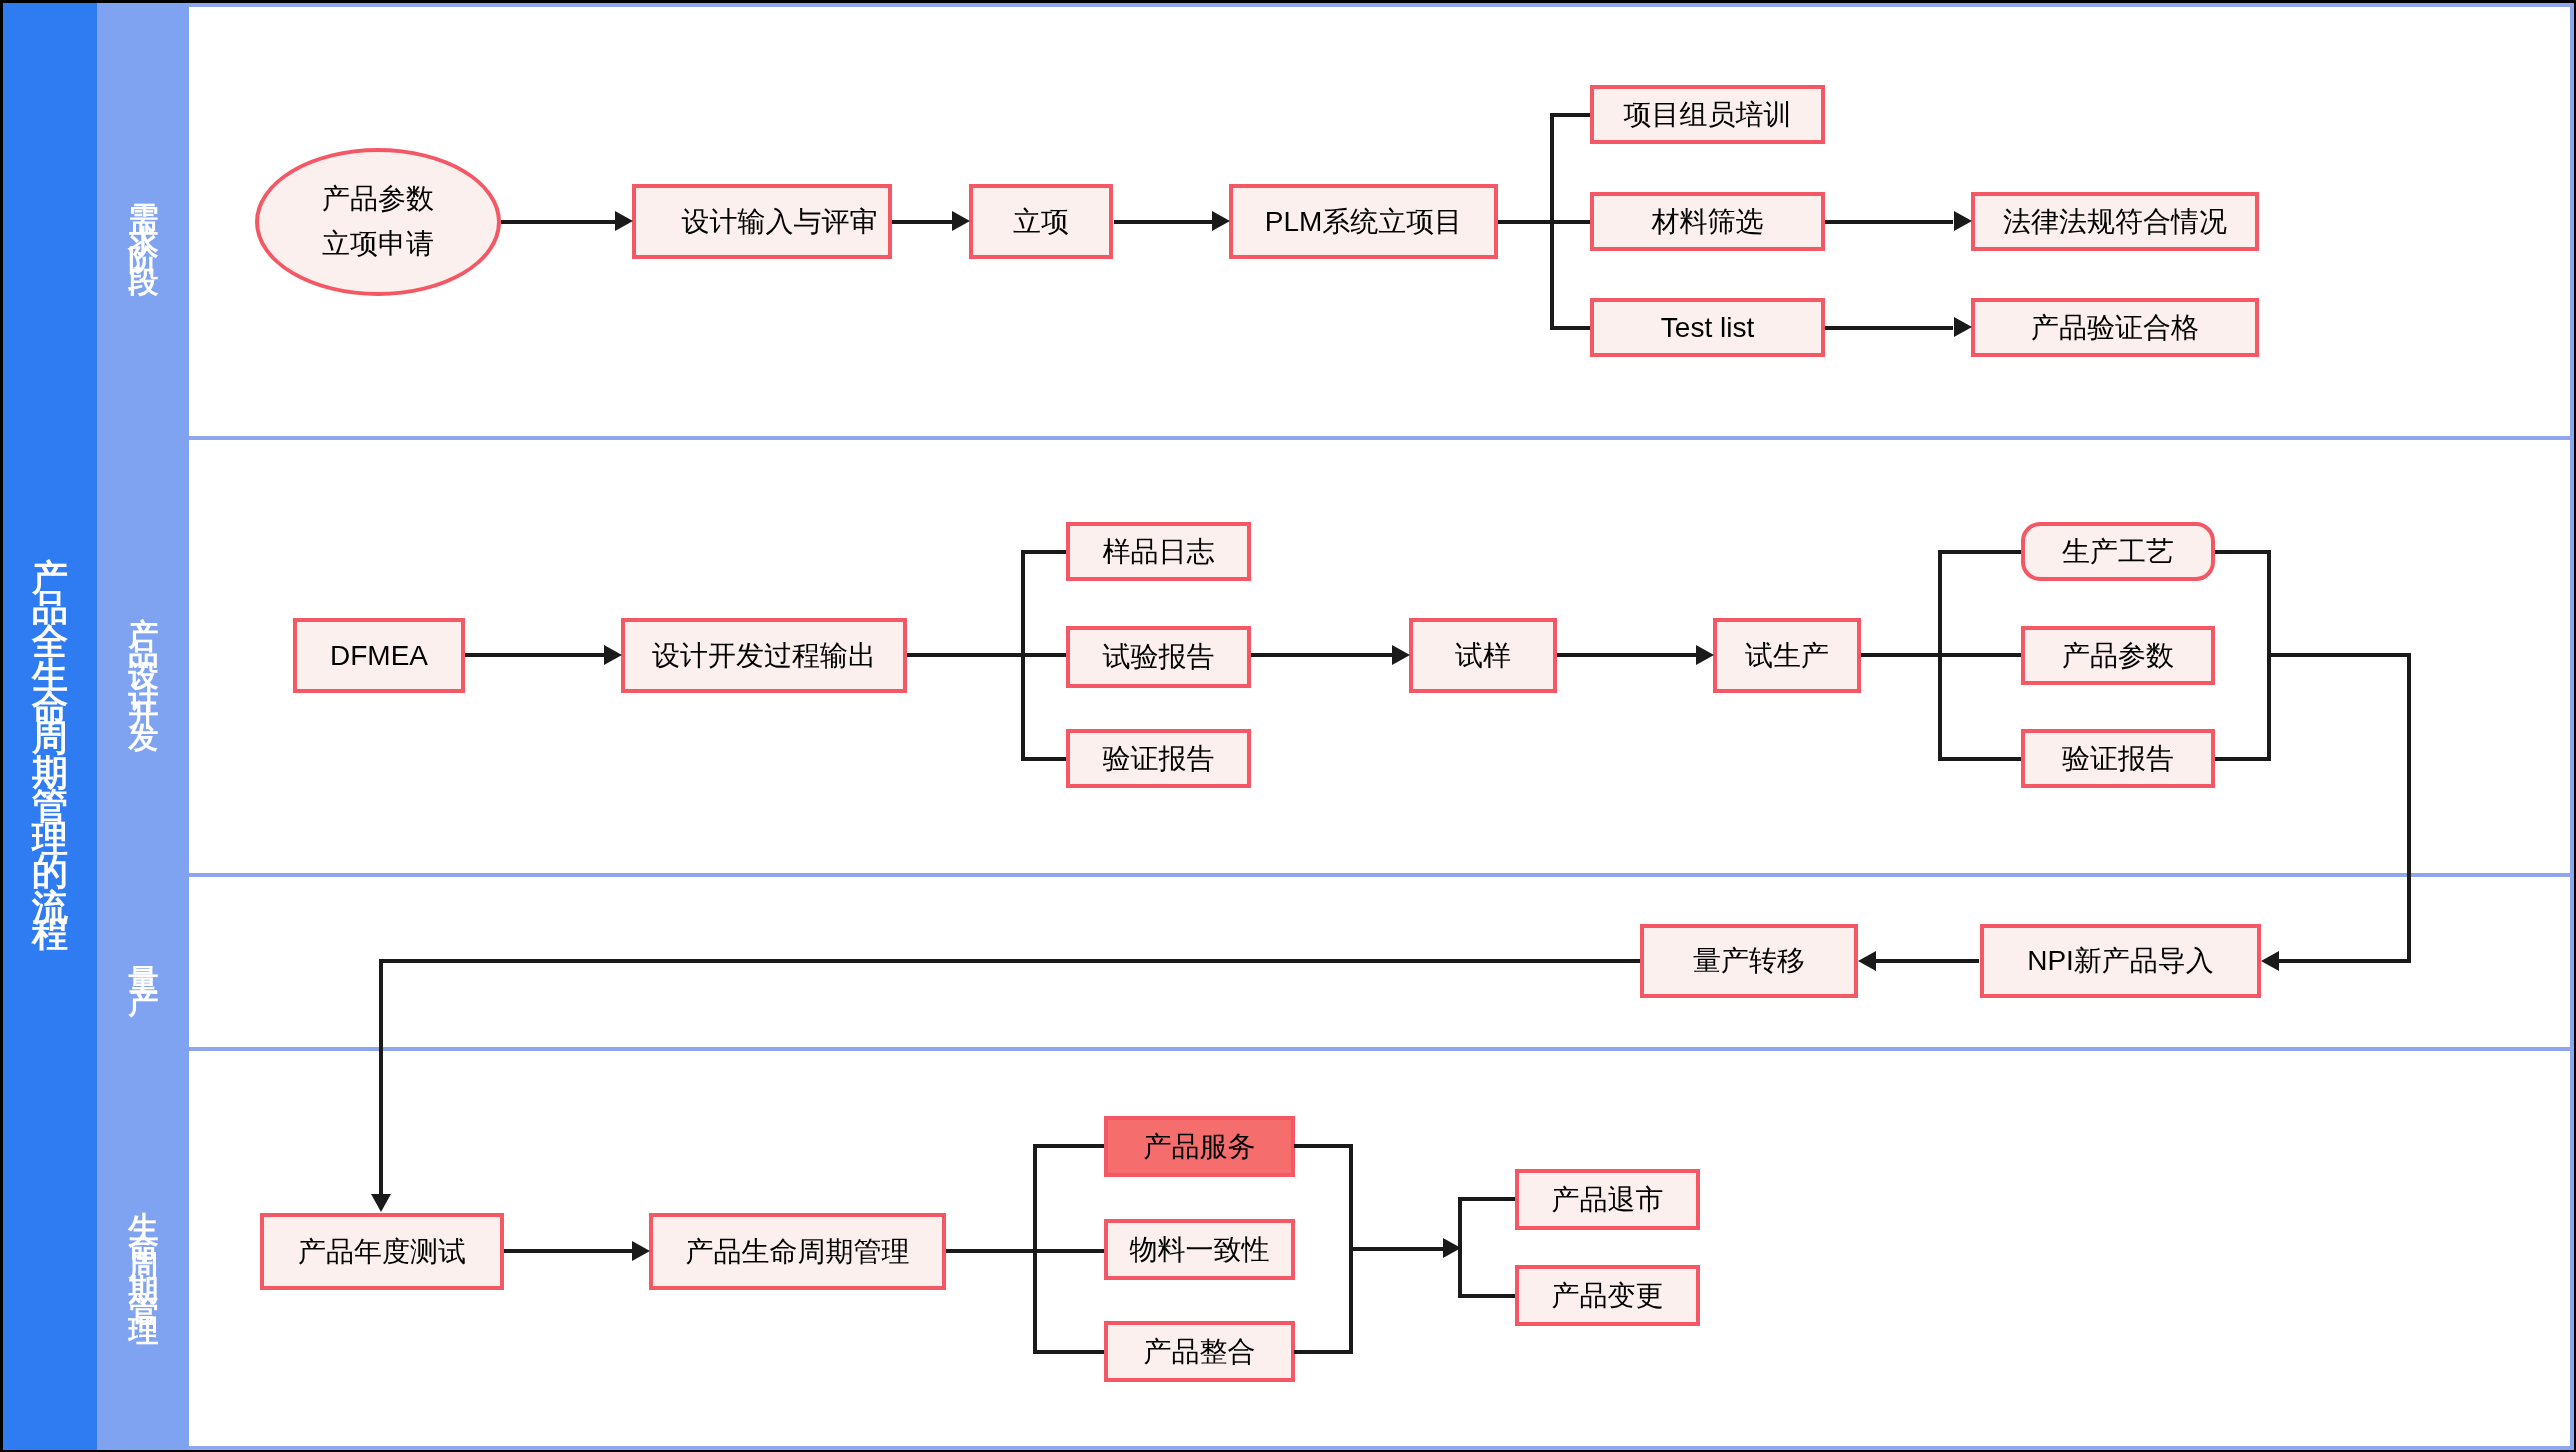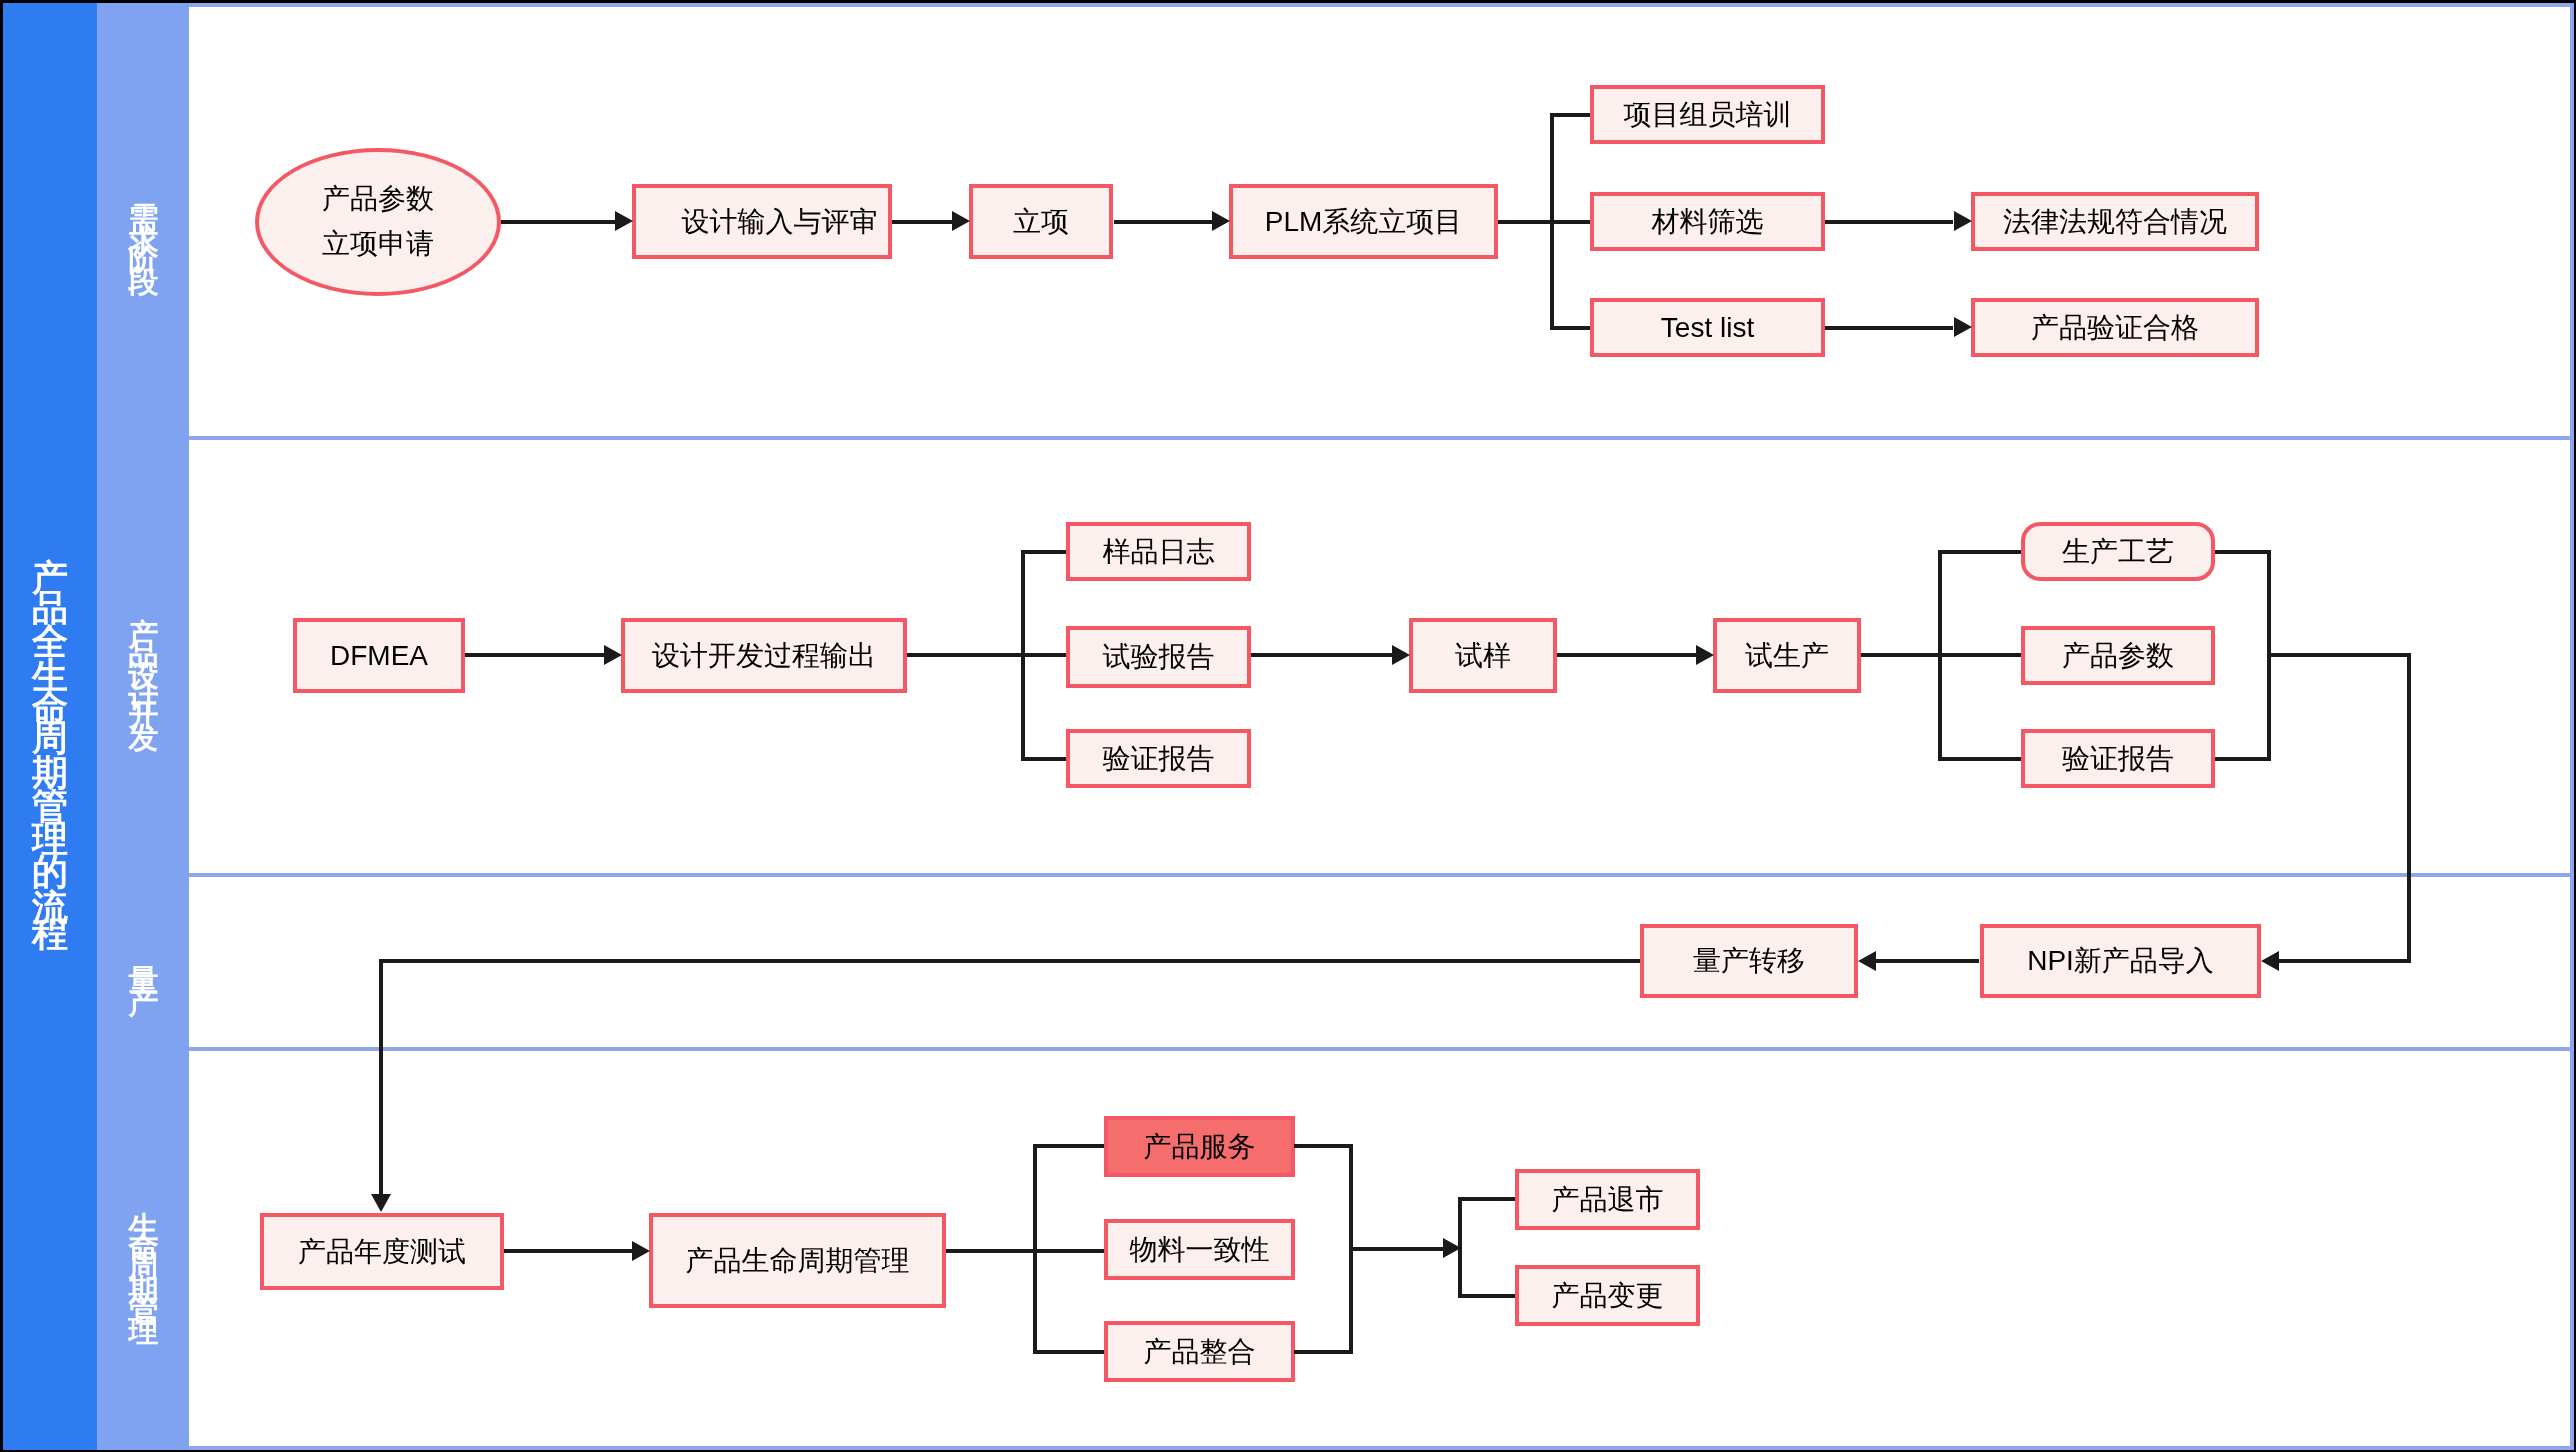--- a/index.html
+++ b/index.html
@@ -192,21 +192,21 @@
   <div class="arr left" style="left:2261px;top:951px;"></div>
   <div class="hline" style="left:1876px;top:959px;width:103px;"></div>
   <div class="arr left" style="left:1858px;top:951px;"></div>
   <div class="hline" style="left:383px;top:959px;width:1257px;"></div>
   <div class="vline" style="left:379px;top:959px;height:236px;"></div>
   <div class="arr down" style="left:371px;top:1194px;"></div>
 
   <div class="node" style="left:260px;top:1213px;width:244px;height:77px;">
     <span>产品年度测试</span>
   </div>
-  <div class="node" style="left:649px;top:1213px;width:297px;height:95px;text-align:center;">
+  <div class="node" style="left:649px;top:1213px;width:297px;height:77px;text-align:center;">
     <span>产品生命周期管理</span>
   </div>
   <div class="node filled" style="left:1104px;top:1116px;width:191px;height:61px;">
     <span>产品服务</span>
   </div>
   <div class="node" style="left:1104px;top:1219px;width:191px;height:61px;">
     <span>物料一致性</span>
   </div>
   <div class="node" style="left:1104px;top:1321px;width:191px;height:61px;">
     <span>产品整合</span>

